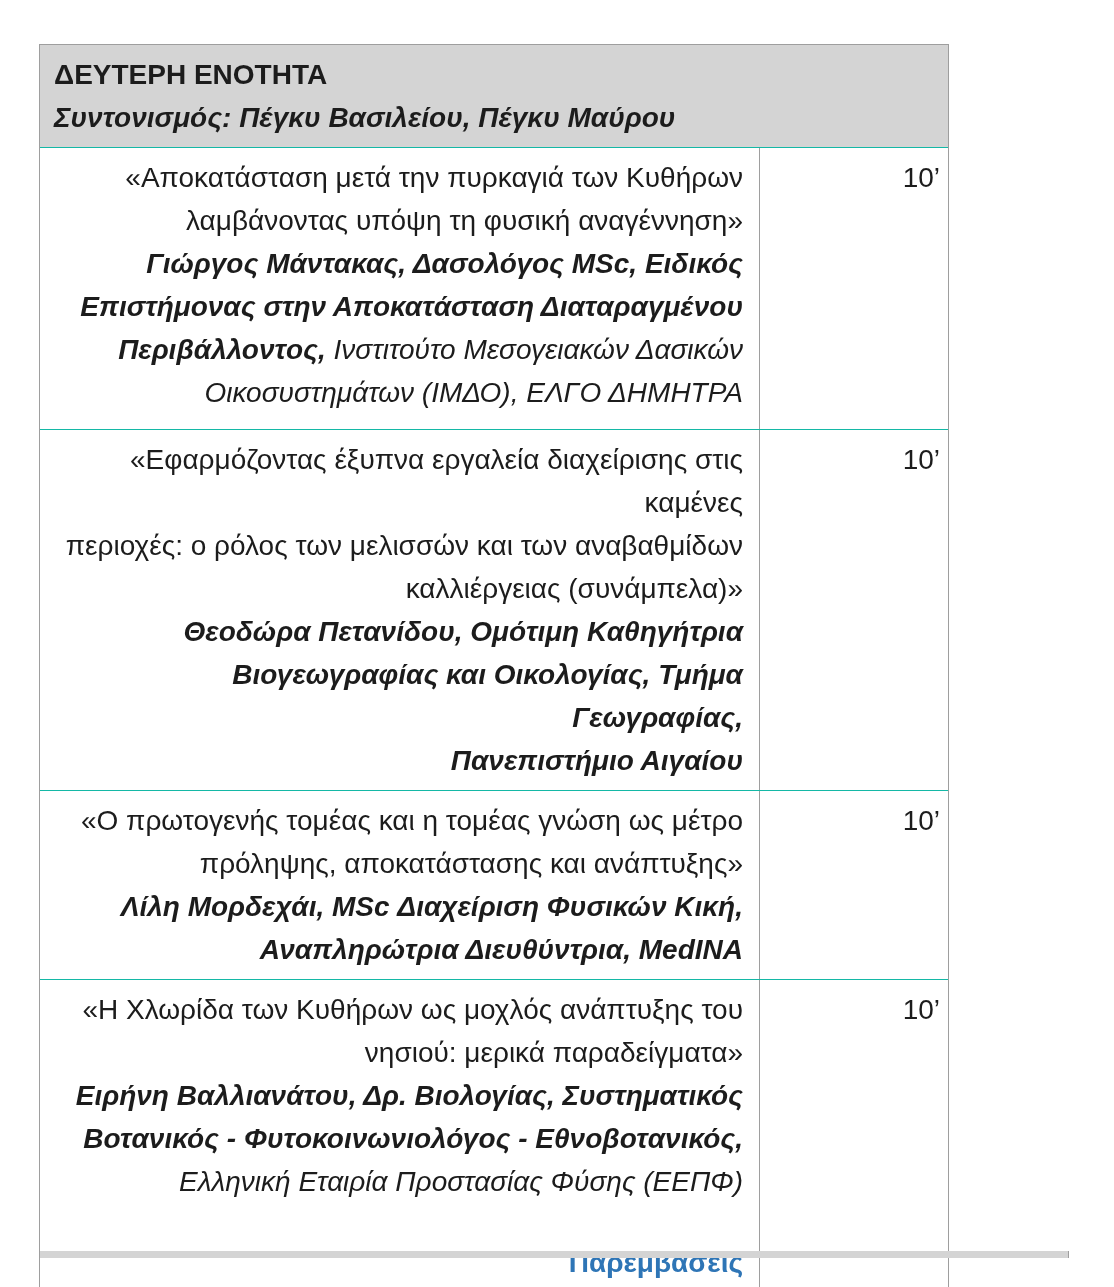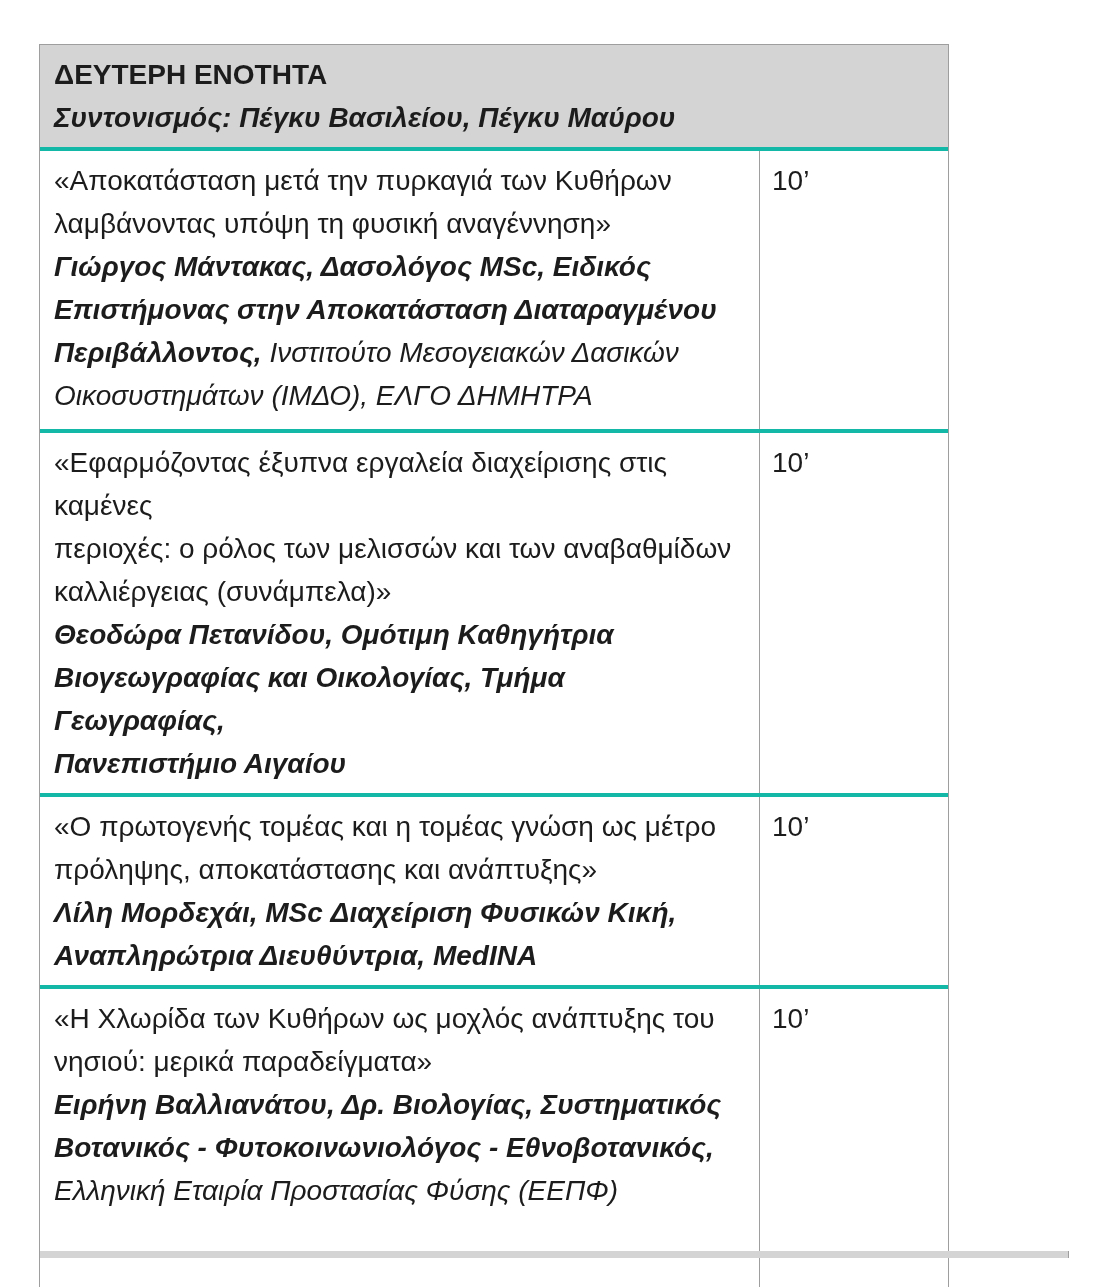--- a/index.html
+++ b/index.html
@@ -24,21 +24,22 @@
     top: 44px;
     width: 910px;
     border: 1px solid #9e9e9e;
     box-sizing: border-box;
     background: #ffffff;
   }
   .row {
     box-sizing: border-box;
   }
   .row + .row {
-    border-top: 4px solid #14b8a6;
+    border-top: 1px solid #14b8a6;
+    text-align: right;
   }
   .header-row {
     background: #d4d4d4;
     min-height: 96px;
     padding: 8px 16px 8px 14px;
   }
   .sec-title {
     font-weight: 700;
   }
   .sec-coord {
@@ -146,20 +147,21 @@
       <div class="cell-dur"><span>10’</span></div>
     </div>
 
     <div class="row body-row r4">
       <div class="cell-main">
         <div class="talk-title">«Η Χλωρίδα των Κυθήρων ως μοχλός ανάπτυξης του
 νησιού: μερικά παραδείγματα»</div>
         <div class="speaker-par"><span class="speaker">Ειρήνη Βαλλιανάτου, Δρ. Βιολογίας, Συστηματικός
 Βοτανικός - Φυτοκοινωνιολόγος - Εθνοβοτανικός,
 </span><span class="affil">Ελληνική Εταιρία Προστασίας Φύσης (ΕΕΠΦ)</span></div>
+        <div class="note">Παρεμβάσεις</div>
       </div>
       <div class="cell-dur"><span>10’</span></div>
     </div>
 
     <div class="row body-row r5">
       <div class="cell-main">
         <div class="break-label">Διάλειμμα καφέ</div>
       </div>
       <div class="cell-dur"><span>10’</span></div>
     </div>

